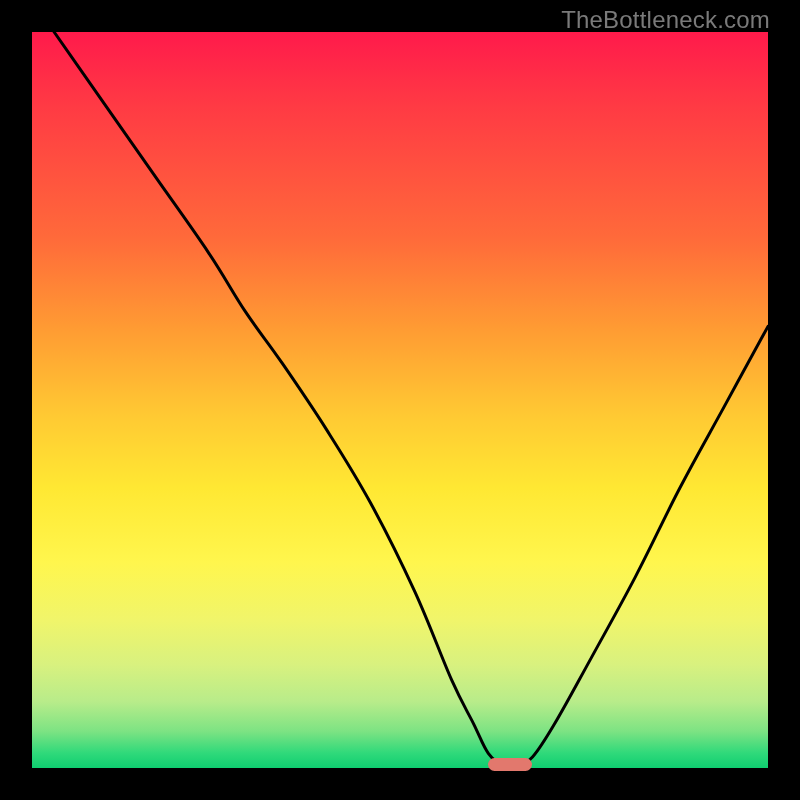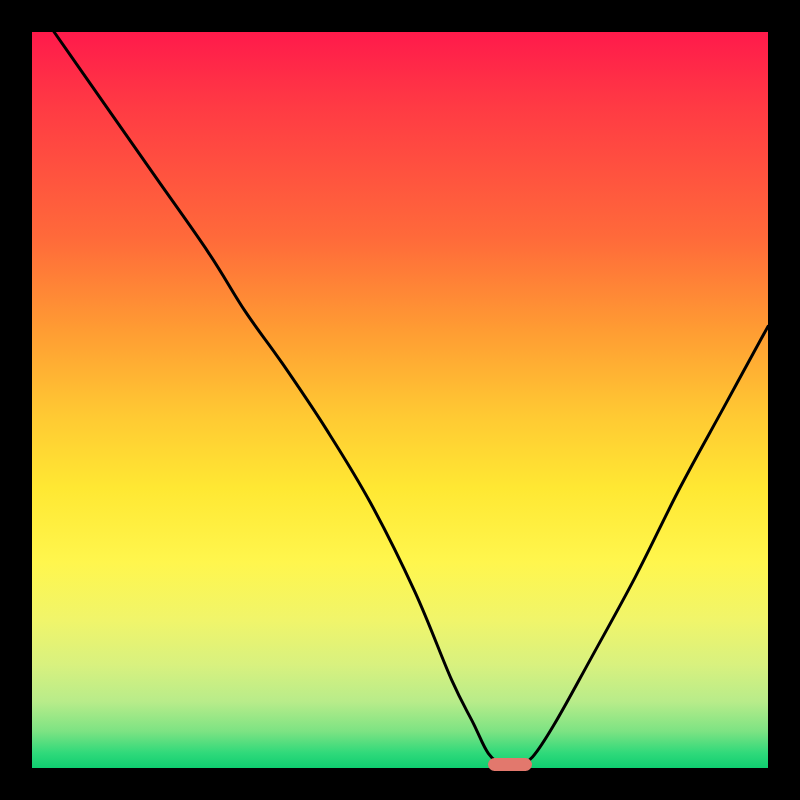--- a/index.html
+++ b/index.html
@@ -63,20 +63,21 @@
     position: absolute;
     height: 13px;
     border-radius: 7px;
     background: #e2786d;
   }
 </style>
 </head>
 <body>
 
 <div class="frame">
+  <div class="watermark">TheBottleneck.com</div>
 
   <div class="plot-area">
     <svg class="curve" viewBox="0 0 736 736" preserveAspectRatio="none">
       <path id="curve-path" fill="none" stroke="#000000" stroke-width="3" stroke-linejoin="round" stroke-linecap="round" d="M 22.1 0.0 C 31.4 13.2, 55.1 47.1, 73.6 73.6 C 92.1 100.1, 106.6 120.7, 125.1 147.2 C 143.7 173.7, 160.7 197.0, 176.6 220.8 C 192.5 244.6, 200.2 259.8, 213.4 279.7 C 226.7 299.6, 235.7 310.0, 250.2 331.2 C 264.8 352.4, 278.5 372.3, 294.4 397.4 C 310.3 422.6, 322.7 441.9, 338.6 471.0 C 354.5 500.2, 368.1 527.6, 382.7 559.4 C 397.3 591.2, 408.9 623.8, 419.5 647.7 C 430.1 671.5, 435.0 678.6, 441.6 691.8 C 448.2 705.1, 451.0 714.0, 456.3 721.3 C 461.6 728.6, 465.7 730.3, 471.0 732.3 C 476.3 734.3, 480.5 733.6, 485.8 732.3 C 491.1 731.0, 493.9 732.2, 500.5 725.0 C 507.1 717.7, 512.0 709.7, 522.6 691.8 C 533.2 674.0, 544.8 652.1, 559.4 625.6 C 573.9 599.1, 587.6 575.1, 603.5 544.6 C 619.4 514.2, 631.8 486.8, 647.7 456.3 C 663.6 425.8, 675.9 404.5, 691.8 375.4 C 707.7 346.2, 728.1 309.0, 736.0 294.4"></path>
     </svg>
     <div id="marker" class="marker" style="left: 456.32px; width: 44.16px; top: 726.32px; background: rgb(226, 120, 109);"></div>
   </div>
 </div>
 
 </body></html>

